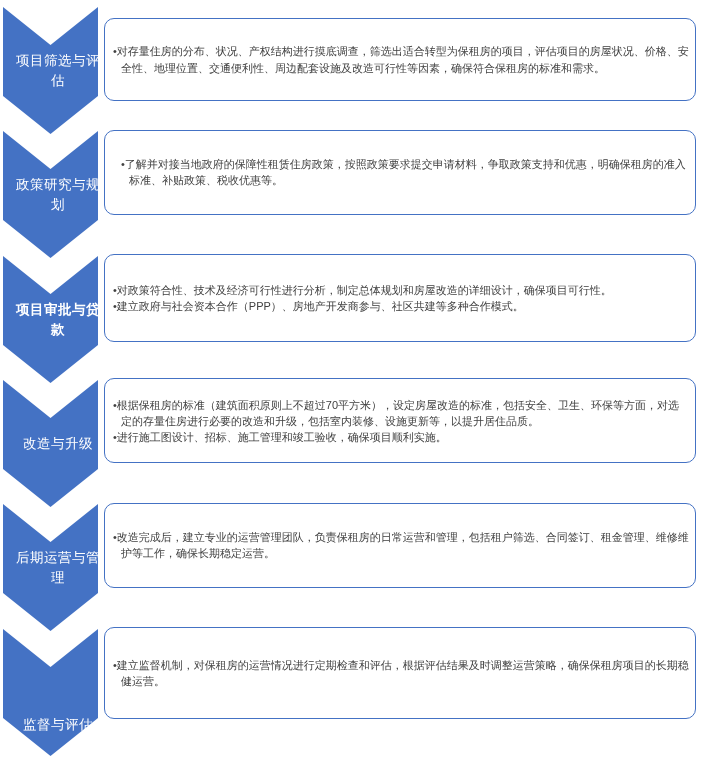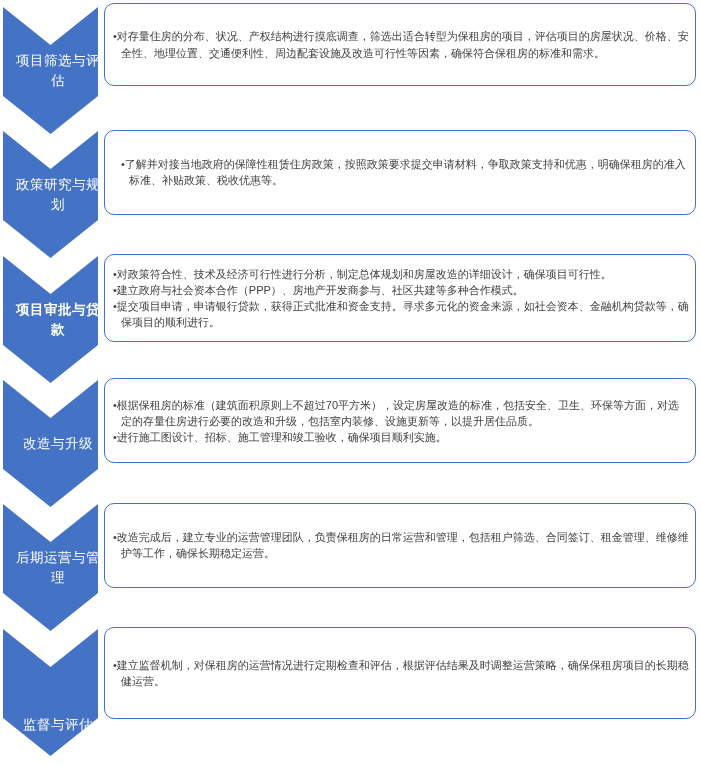--- a/index.html
+++ b/index.html
@@ -72,21 +72,21 @@
 <body>
 
 <div id="canvas">
   <div class="stage">
     <svg class="chevron" viewBox="0 0 95 127" preserveAspectRatio="none" aria-hidden="true" style="top: 7px;">
       <polygon points="0,0 47.5,38 95,0 95,89 47.5,127 0,89" fill="#4472C4"></polygon>
     </svg>
     <div class="label-wrap" style="top: 27px;">
       <div class="stage-label" style="color: rgb(255, 255, 255);">项目筛选与评估</div>
     </div>
-    <div class="detail-box" style="top: 3px; height: 83px; border-color: rgb(68, 114, 196); align-items: center;">
+    <div class="detail-box" style="top: 18px; height: 83px; border-color: rgb(68, 114, 196); align-items: center;">
         <p class="bullet-item"><span class="bullet-marker">•</span><span>对存量住房的分布、状况、产权结构进行摸底调查，筛选出适合转型为保租房的项目，评估项目的房屋状况、价格、安全性、地理位置、交通便利性、周边配套设施及改造可行性等因素，确保符合保租房的标准和需求。</span></p>
       </div>
   </div>
 
   <div class="stage">
     <svg class="chevron" viewBox="0 0 95 127" preserveAspectRatio="none" aria-hidden="true" style="top: 131.3px;">
       <polygon points="0,0 47.5,38 95,0 95,89 47.5,127 0,89" fill="#4472C4"></polygon>
     </svg>
     <div class="label-wrap" style="top: 151.3px;">
       <div class="stage-label" style="color: rgb(255, 255, 255);">政策研究与规划</div>
@@ -99,21 +99,20 @@
   <div class="stage">
     <svg class="chevron" viewBox="0 0 95 127" preserveAspectRatio="none" aria-hidden="true" style="top: 255.6px;">
       <polygon points="0,0 47.5,38 95,0 95,89 47.5,127 0,89" fill="#4472C4"></polygon>
     </svg>
     <div class="label-wrap" style="top: 275.6px;">
       <div class="stage-label bold" style="color: rgb(255, 255, 255);">项目审批与贷款</div>
     </div>
     <div class="detail-box" style="top: 254.1px; height: 88px; border-color: rgb(68, 114, 196);">
         <p class="bullet-item"><span class="bullet-marker">•</span><span>对政策符合性、技术及经济可行性进行分析，制定总体规划和房屋改造的详细设计，确保项目可行性。</span></p>
         <p class="bullet-item"><span class="bullet-marker">•</span><span>建立政府与社会资本合作（PPP）、房地产开发商参与、社区共建等多种合作模式。</span></p>
-        <p class="bullet-item"><span class="bullet-marker">•</span><span>提交项目申请，申请银行贷款，获得正式批准和资金支持。寻求多元化的资金来源，如社会资本、金融机构贷款等，确保项目的顺利进行。</span></p>
       </div>
   </div>
 
   <div class="stage">
     <svg class="chevron" viewBox="0 0 95 127" preserveAspectRatio="none" aria-hidden="true" style="top: 379.9px;">
       <polygon points="0,0 47.5,38 95,0 95,89 47.5,127 0,89" fill="#4472C4"></polygon>
     </svg>
     <div class="label-wrap" style="top: 399.9px;">
       <div class="stage-label" style="color: rgb(255, 255, 255);">改造与升级</div>
     </div>

